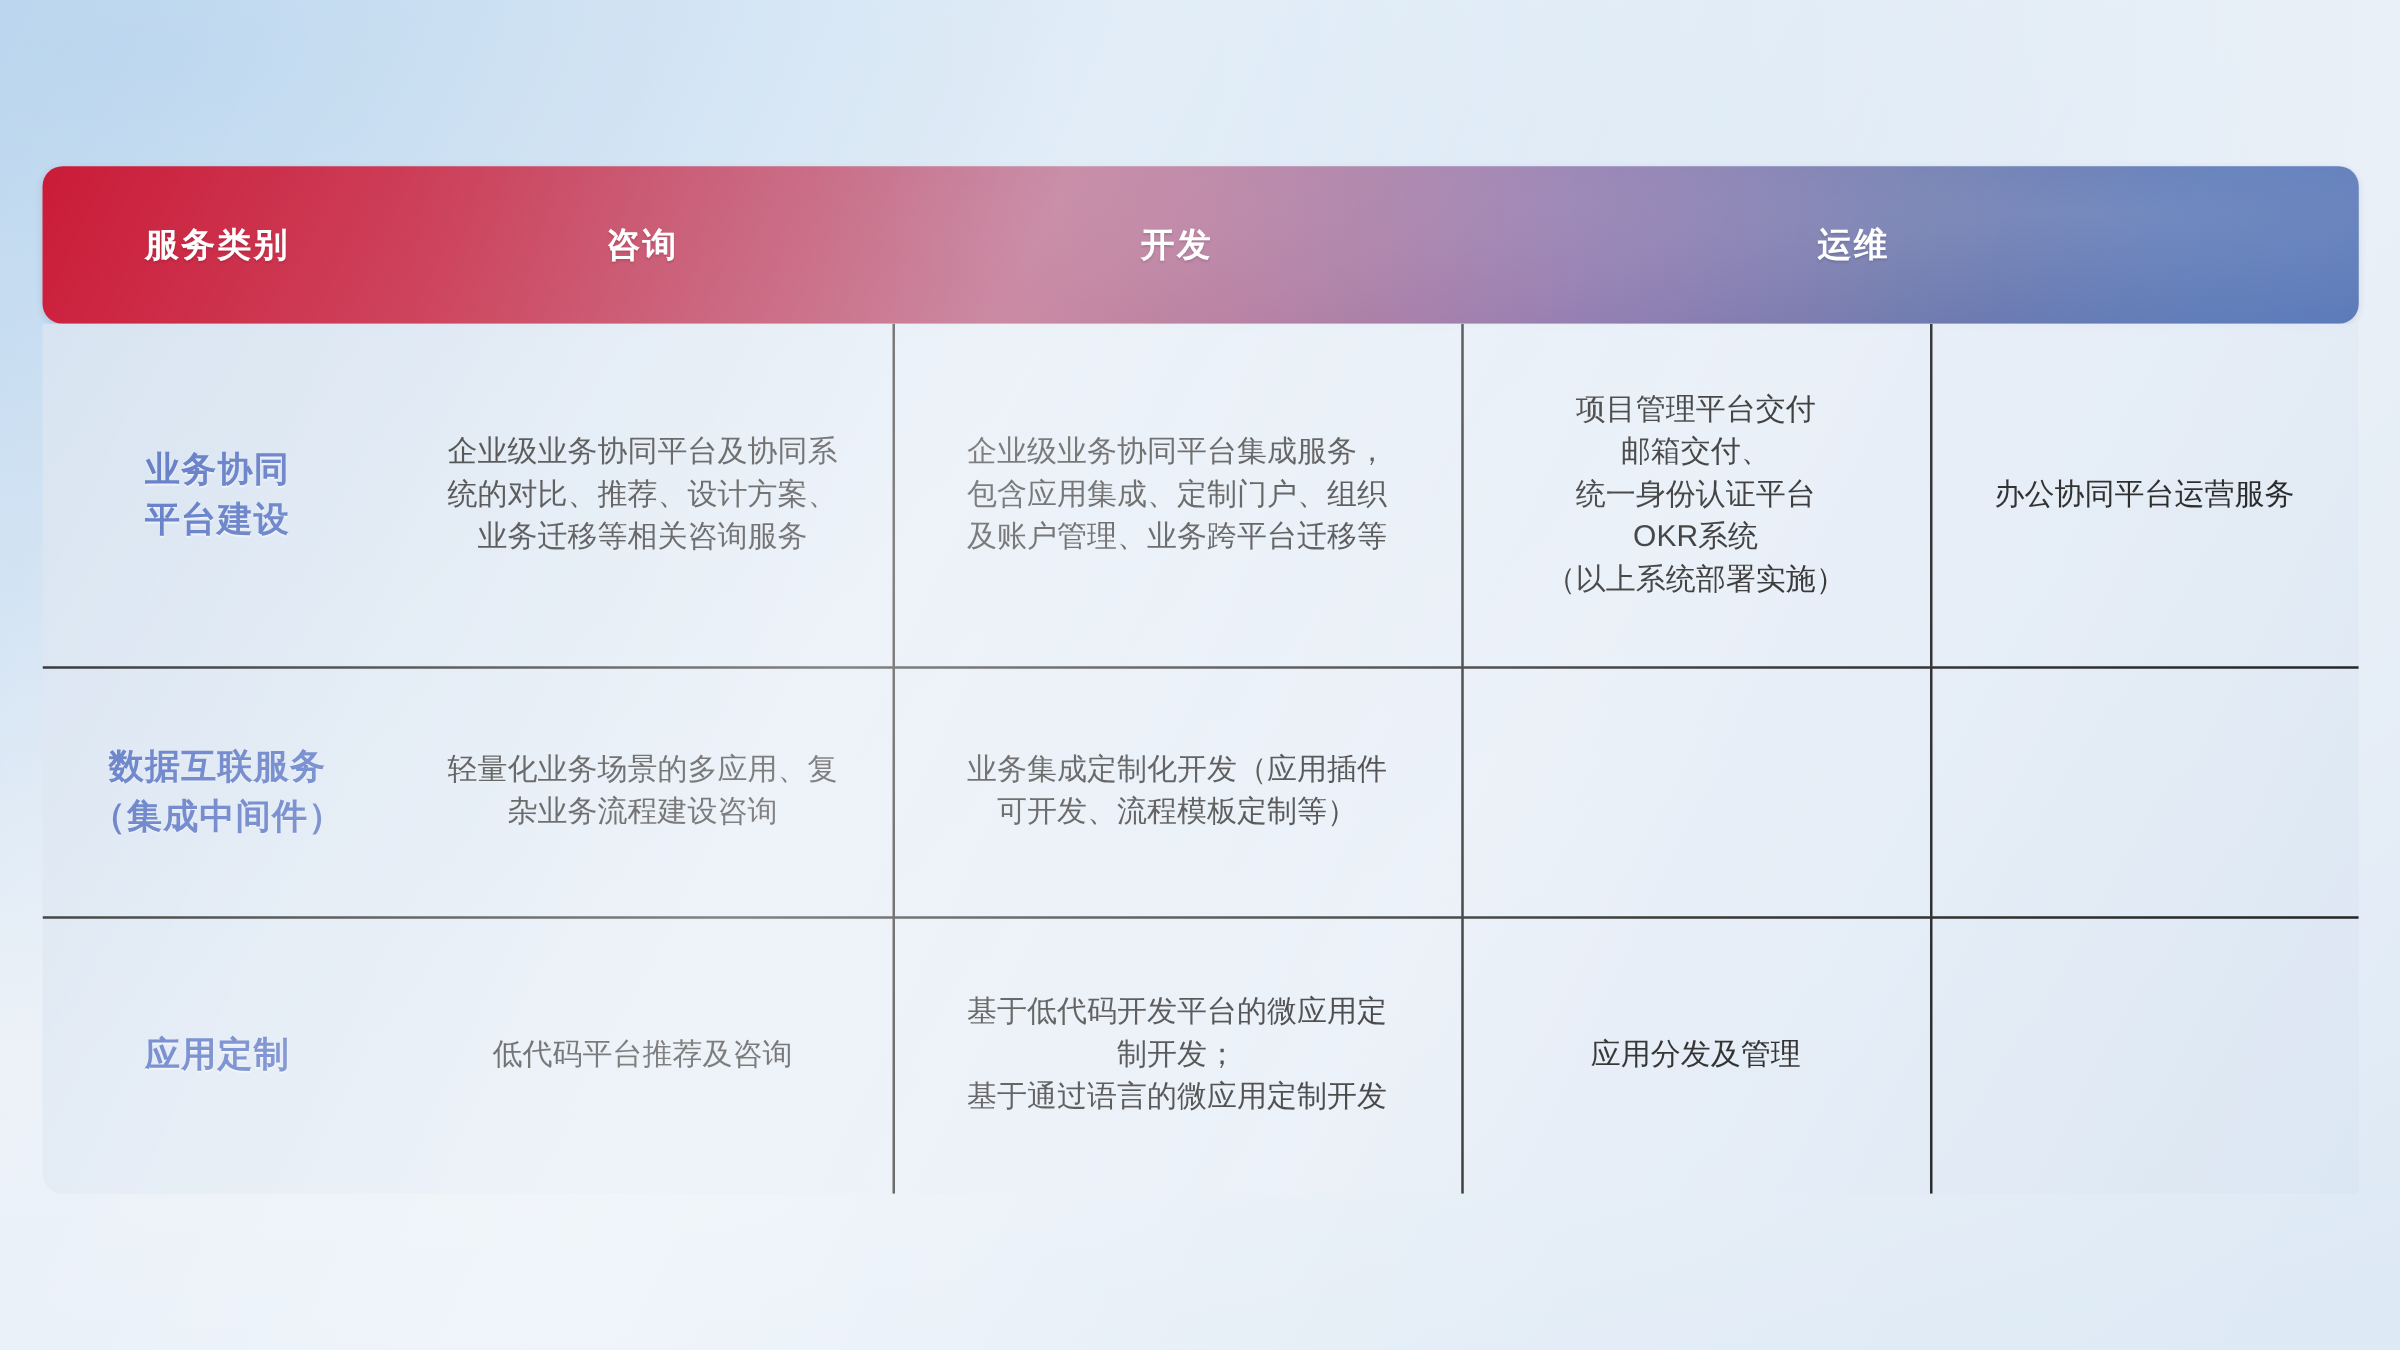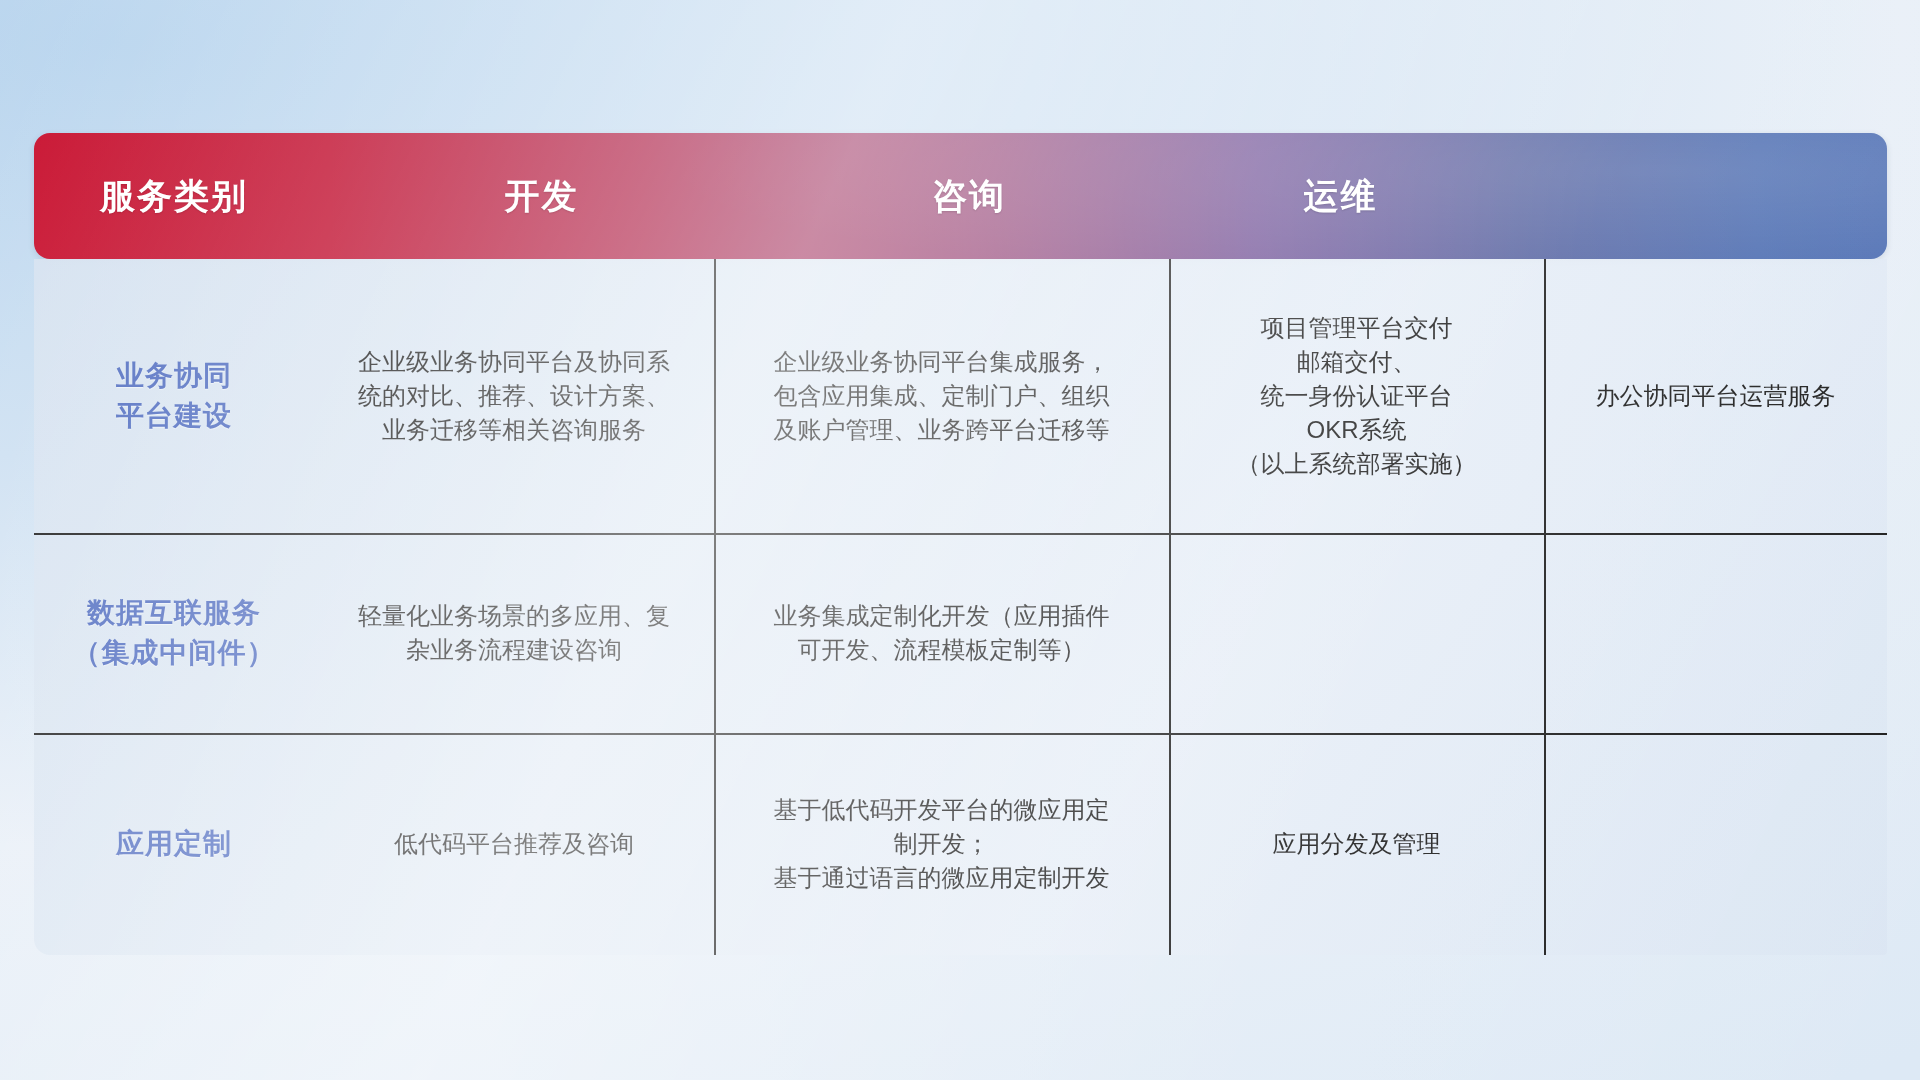--- a/index.html
+++ b/index.html
@@ -63,21 +63,21 @@
   .thead::after{
     content:"";
     position:absolute; inset:0;
     background: radial-gradient(90% 160% at 88% 30%, rgba(255,255,255,0.13) 0%, rgba(255,255,255,0) 60%);
     pointer-events:none;
   }
   .th {
     position: relative;
     z-index: 1;
     color: #ffffff;
-    font-size: 35px;
+    font-size: 27px;
     font-weight: bold;
     text-align: center;
     letter-spacing: 2px;
     text-shadow: 0 1px 2px rgba(0,0,0,0.13);
   }
 
   
   .tbody {
     position: relative;
     background: linear-gradient(120deg,
@@ -130,37 +130,37 @@
     font-size: 28px;
     letter-spacing: 1px;
     text-shadow: 0 1px 1px rgba(255,255,255,0.5);
   }
 
   
   .c0 { width: 280px; flex: 0 0 280px; }
   .c1 { width: 400px; flex: 0 0 400px; }
   .c2 { width: 455px; flex: 0 0 455px; }
   .c3 { width: 375px; flex: 0 0 375px; }
-  .c4 { width: 343px; flex: 0 0 343px; }
+  .c4 { width: 343px; flex: 0 0 343px; text-align: right; }
 
   .r0 { height: 274px; }
   .r1 { height: 200px; }
   .r2 { height: 222px; }
 </style>
 </head>
 <body>
 
 <div id="page">
 
   <div class="table-wrap">
 
     <div class="thead">
       <div class="th c0">服务类别</div>
+      <div class="th c1">咨询</div>
       <div class="th c2">开发</div>
-      <div class="th c1">咨询</div>
       <div class="th c4">运维</div>
     </div>
 
     <div class="tbody">
 
       <div class="trow r0">
         <div class="td cat c0">业务协同
 平台建设</div>
         <div class="td c1">企业级业务协同平台及协同系
 统的对比、推荐、设计方案、

